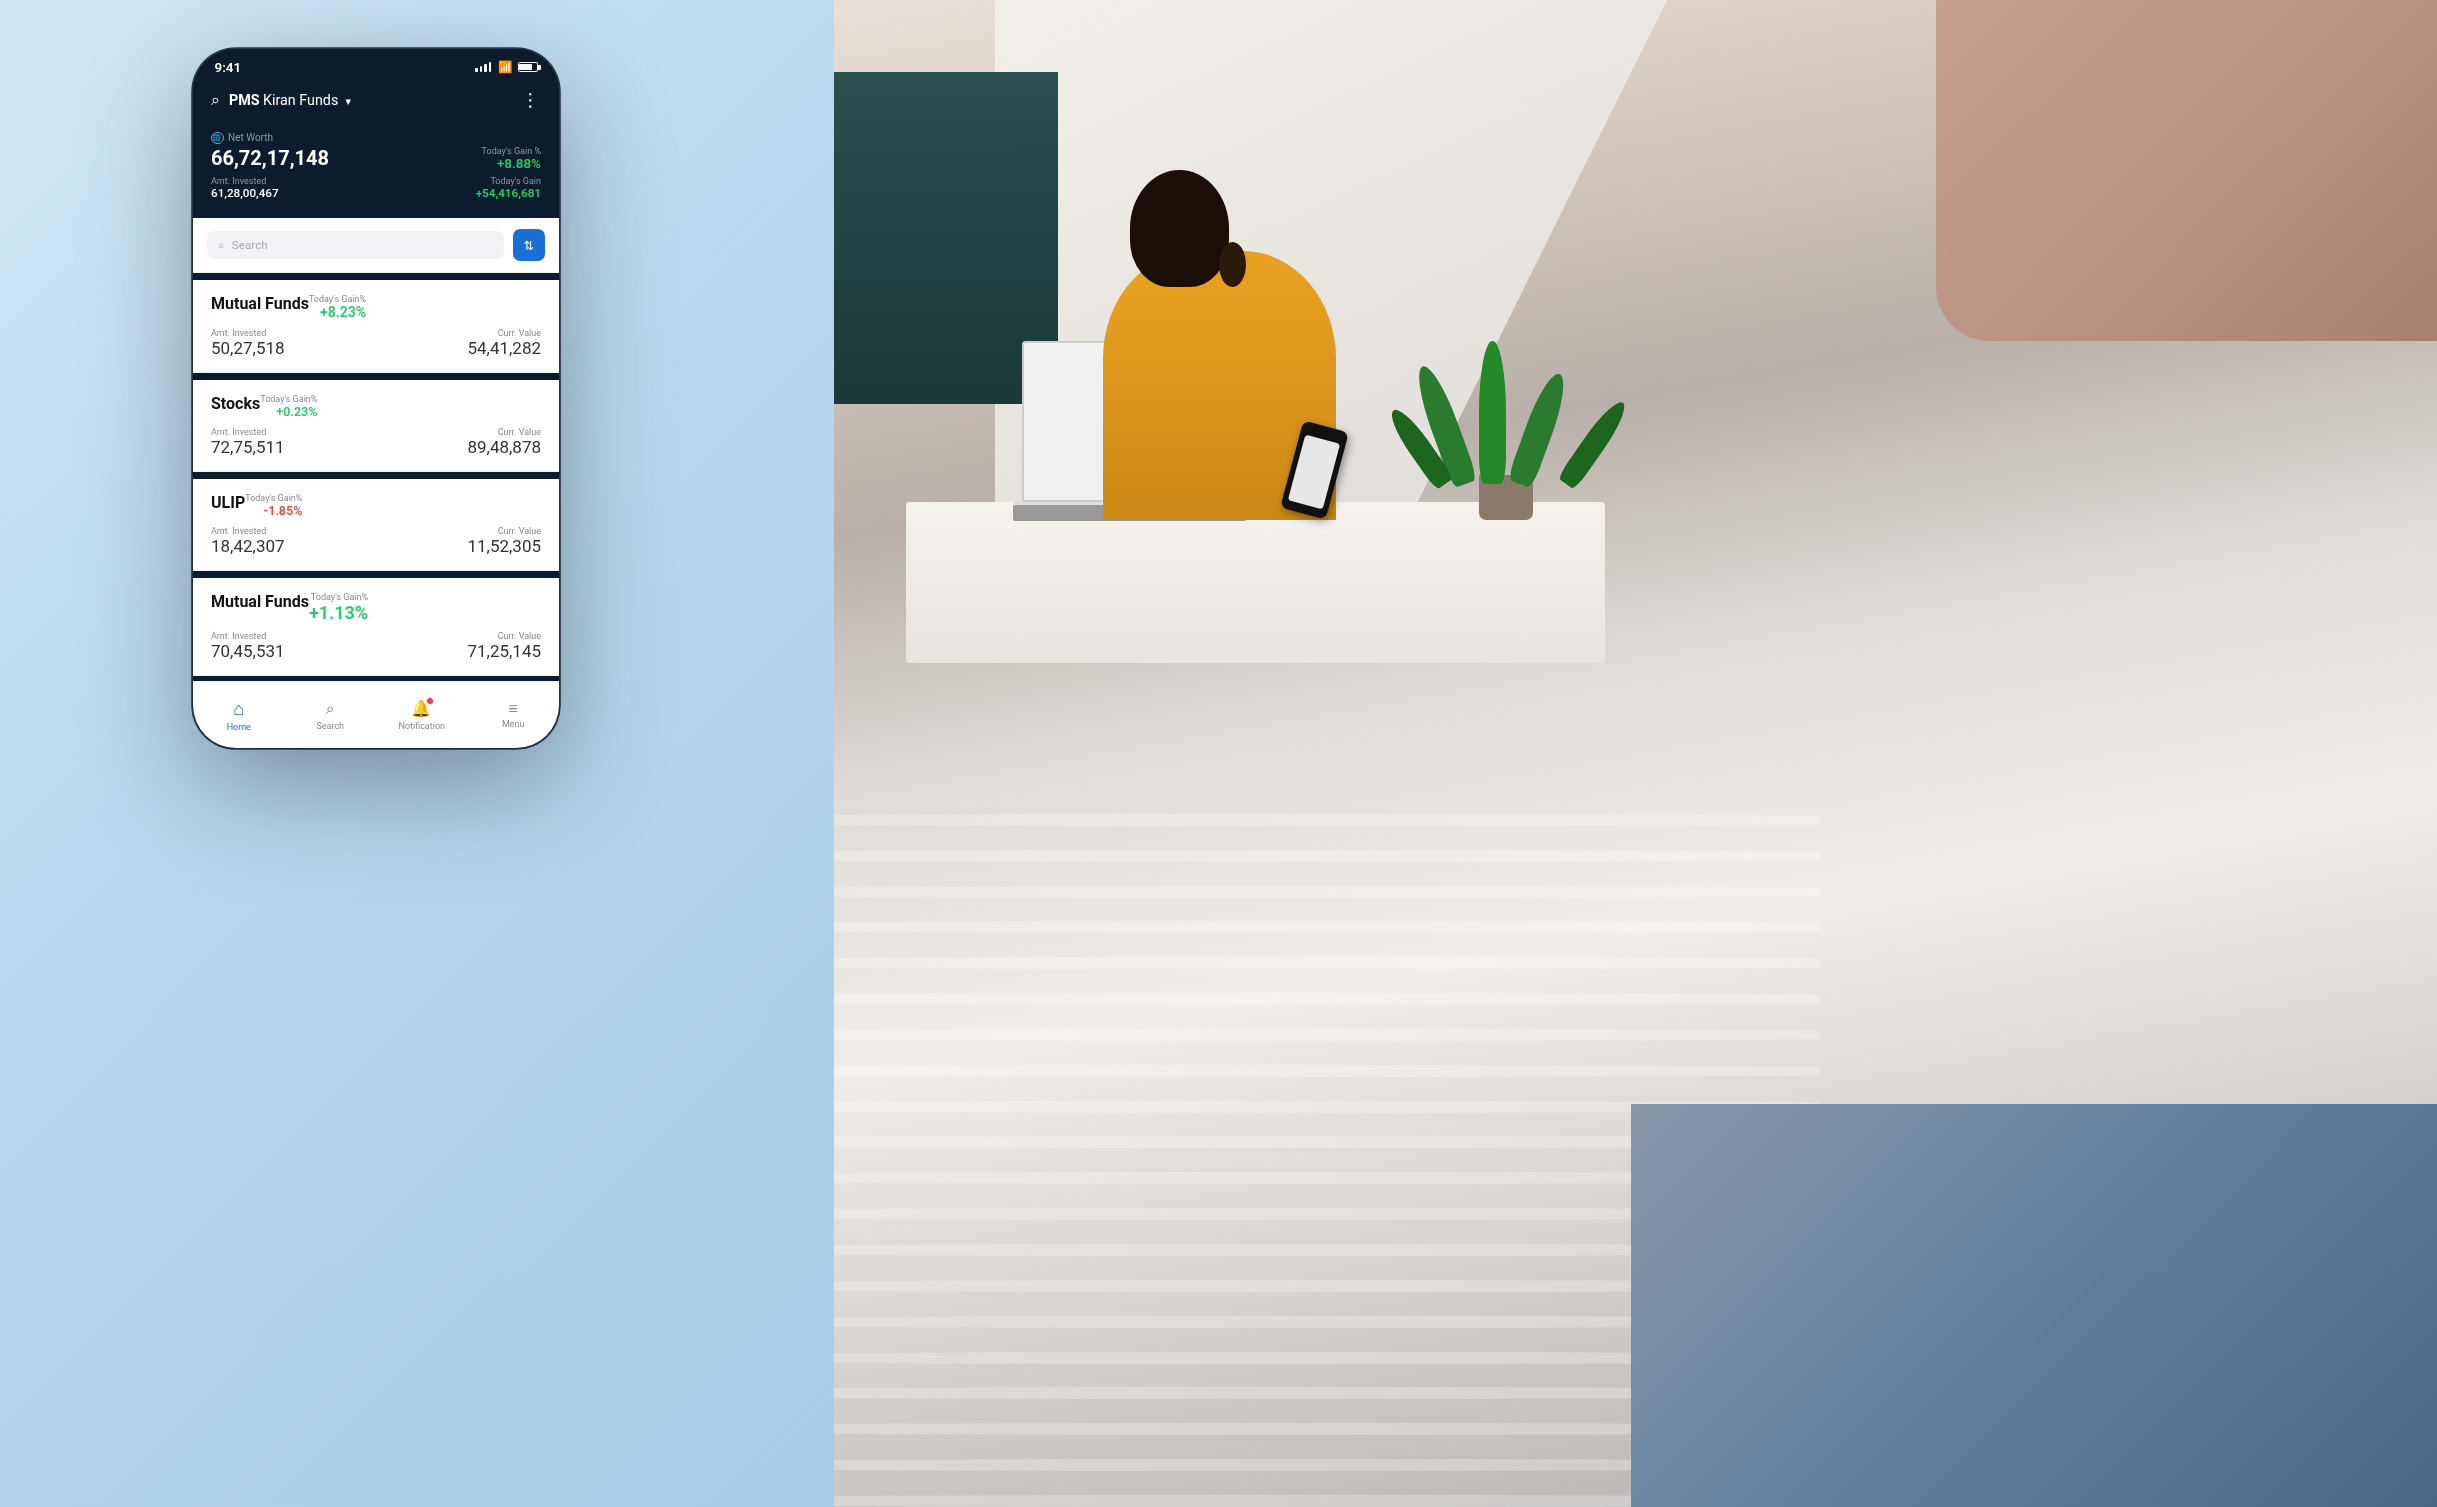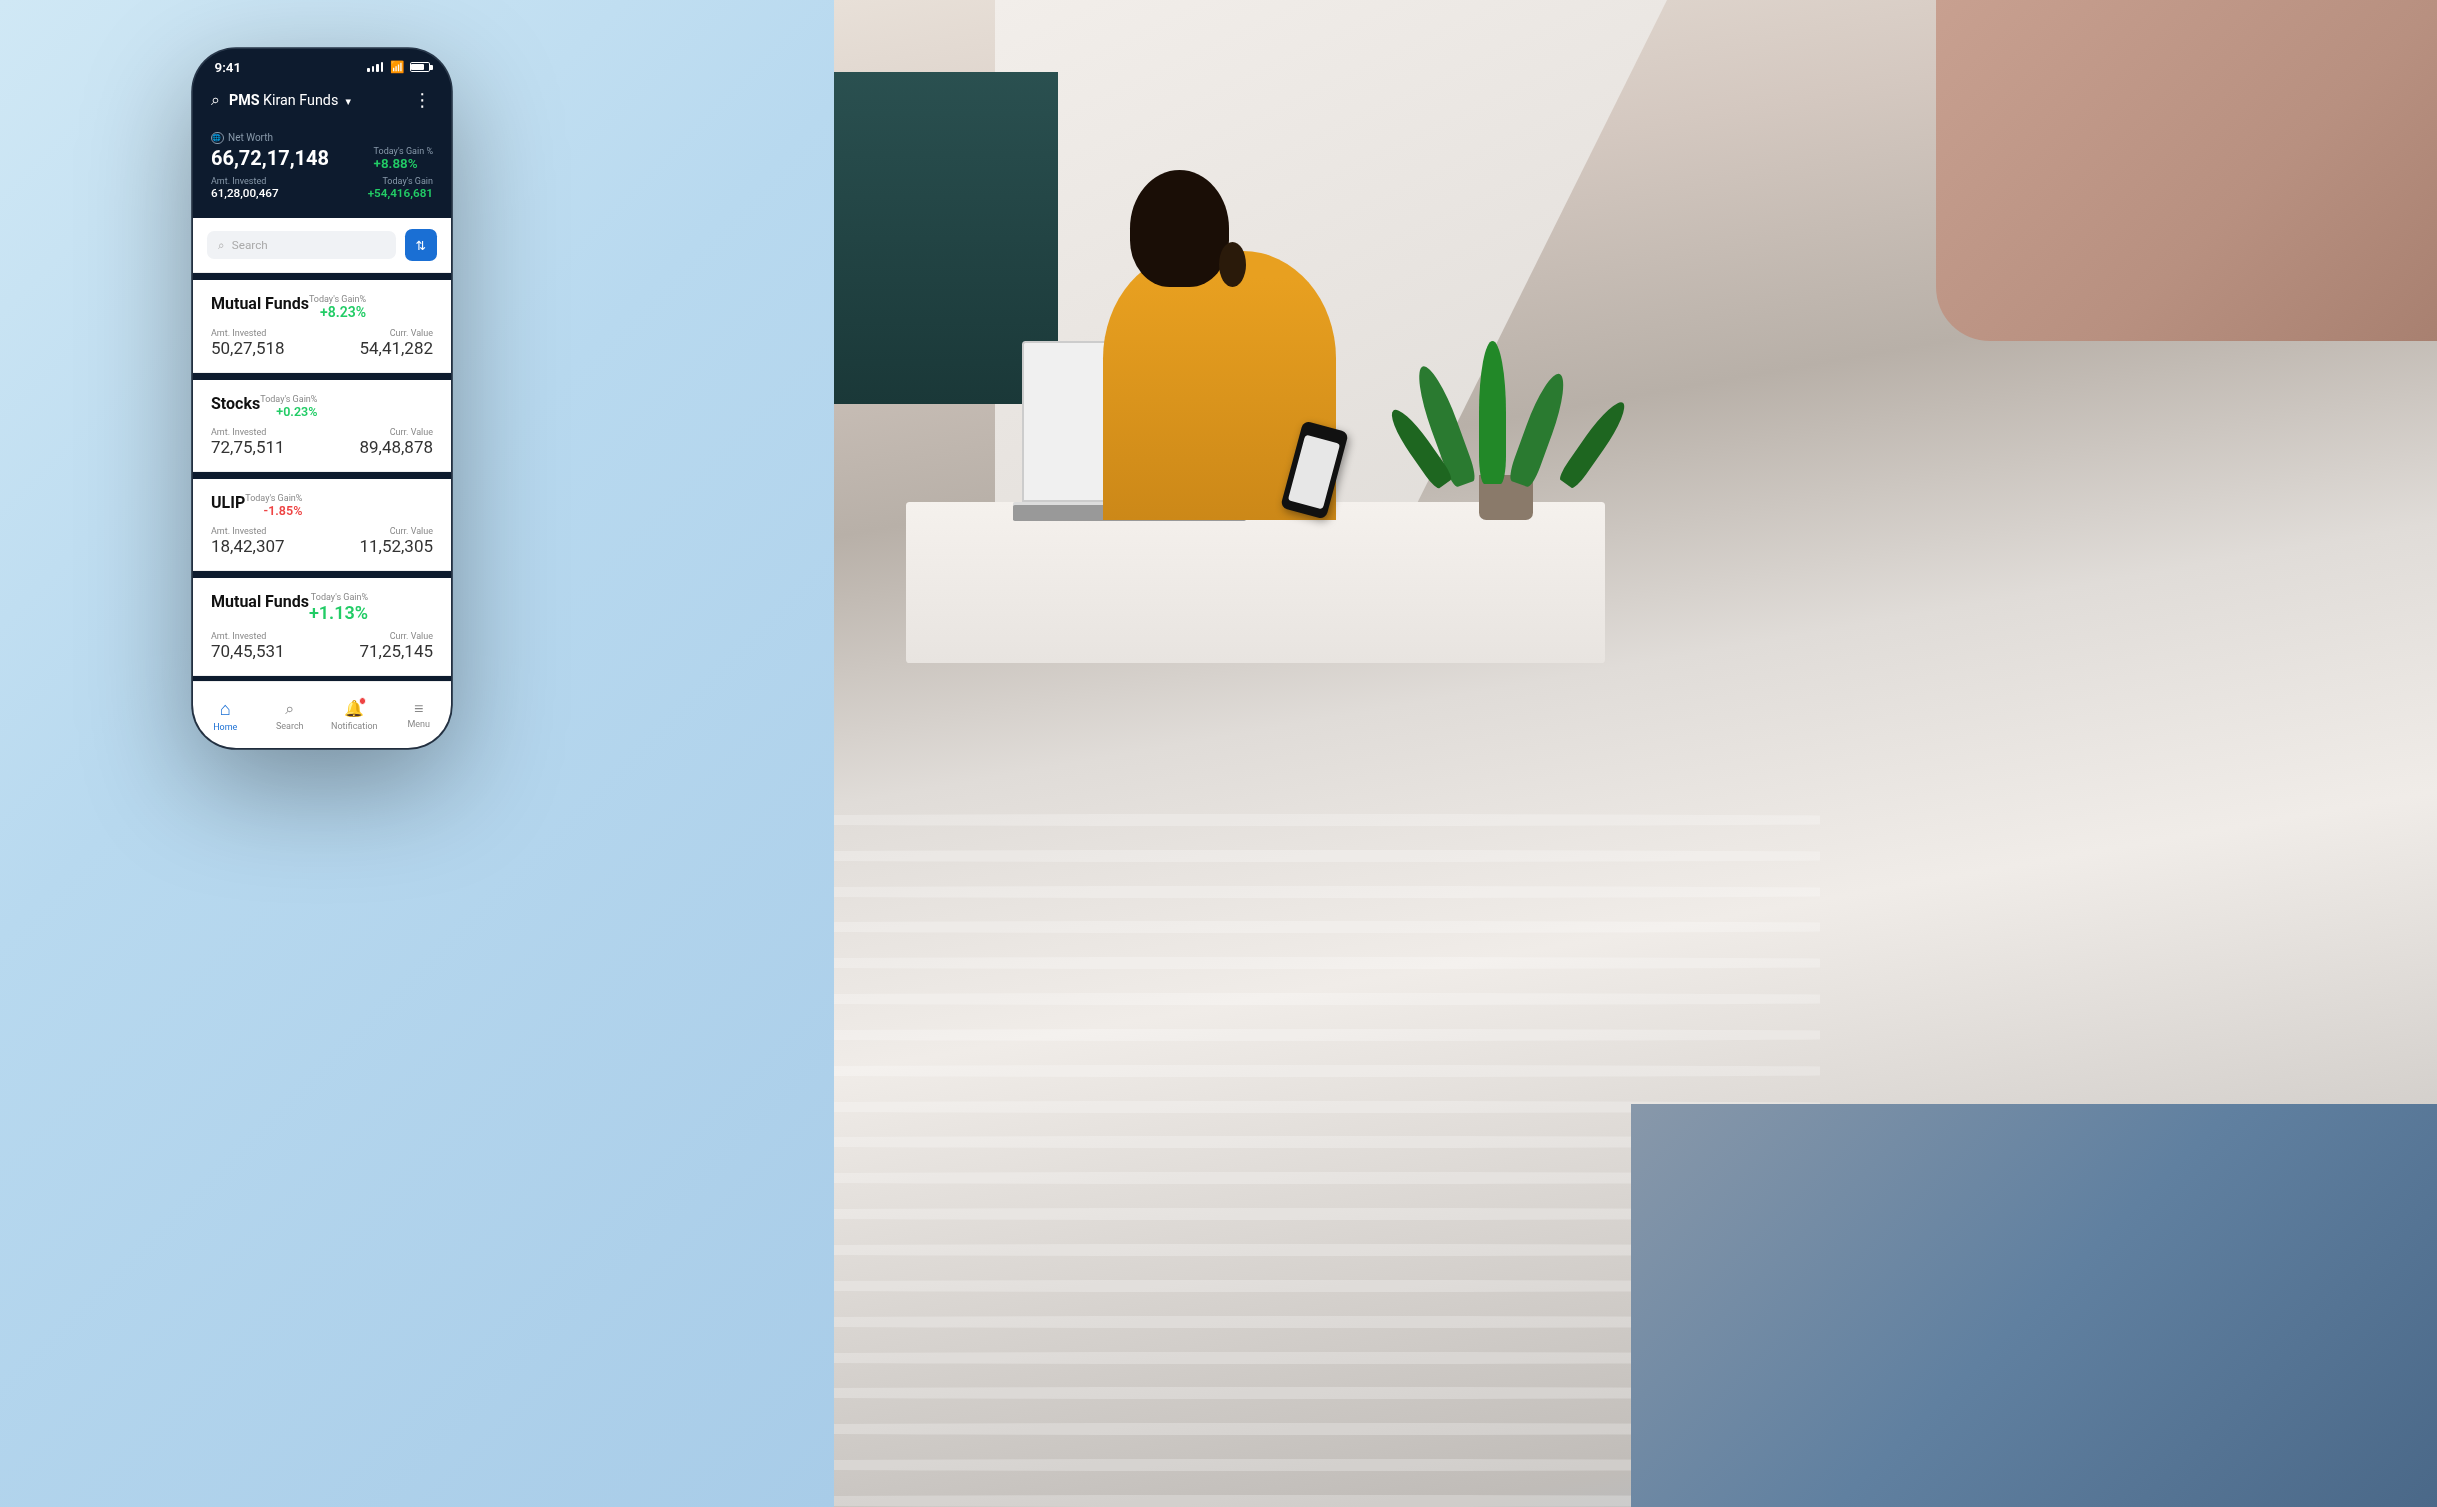--- a/index.html
+++ b/index.html
@@ -36,21 +36,21 @@
       inset: 0;
       background: 
         linear-gradient(170deg, #e8e0d8 0%, #d4c8c0 15%, #b8b0a8 30%, #e0dcd8 45%, #f0ece8 60%, #d8d4d0 75%, #c0bcb8 90%, #a8b8c8 100%);
     }
 
     
     .phone-container {
       position: absolute;
       left: 179px;
       top: 45px;
-      width: 258px;
+      width: 366px;
       height: 699px;
       z-index: 10;
     }
 
     .phone-frame {
       width: 100%;
       height: 100%;
       background: #0d1b2e;
       border-radius: 43px;
       overflow: hidden;
@@ -197,20 +197,21 @@
       align-items: flex-start;
     }
 
     .net-worth-value {
       color: white;
       font-size: 20px;
       font-weight: 700;
     }
 
     .gain-section {
+      text-align: right;
       margin-left: 44px;
     }
 
     .gain-label {
       color: #8899aa;
       font-size: 9px;
     }
 
     .gain-value-green {
       color: #22cc66;

